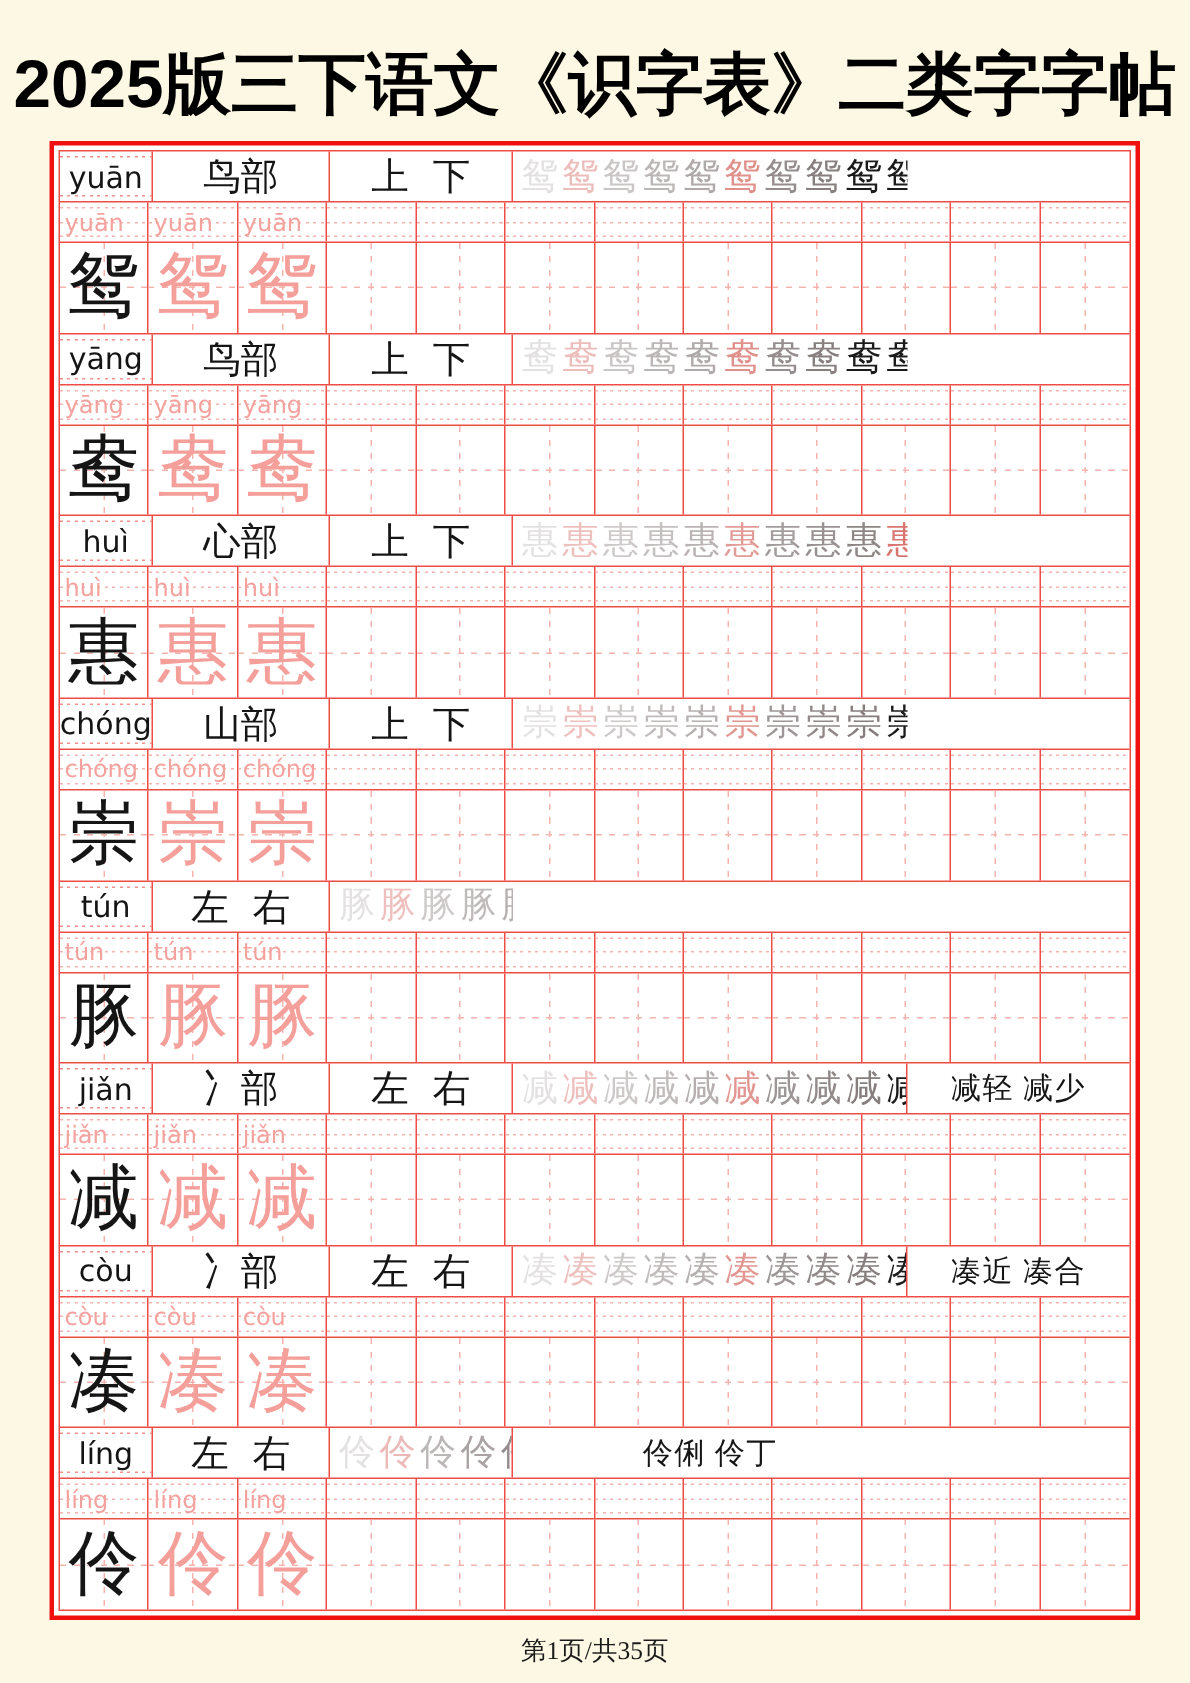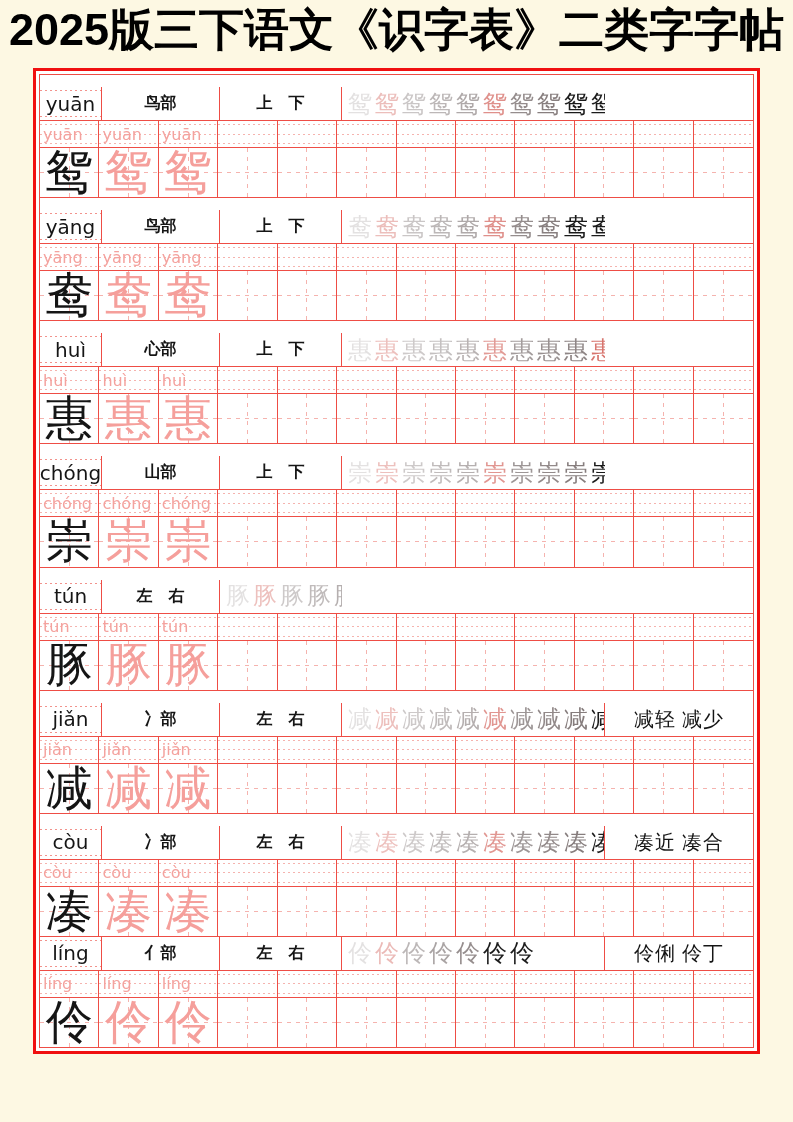--- a/index.html
+++ b/index.html
@@ -15,20 +15,21 @@
   *{margin:0;padding:0;box-sizing:border-box;}
   html,body{width:793px;}
   body{
     width:793px;height:1122px;
     background:var(--paper);
     font-family:"Liberation Sans",sans-serif;
     overflow:hidden;
   }
   .page{width:793px;height:1122px;position:relative;}
   .title{
+    padding-top:26px;
     text-align:center;
     font-size:45px;
     font-weight:bold;
     color:#000;
     font-family:"Liberation Sans","DejaVu Sans",sans-serif;
     letter-spacing:0px;
     white-space:nowrap;
   }
   .sheet{
     width:727px;height:986px;
@@ -36,21 +37,21 @@
     border:3px solid var(--border-red);
     padding:3px;
     background:#fff;
   }
   .sheet-inner{
     width:100%;height:100%;
     border:1px solid var(--line);
     display:flex;flex-direction:column;
   }
   .block{flex:1;display:flex;flex-direction:column;min-height:0;}
-  .block:not(:last-child){border-bottom:1px solid var(--line);margin-top:12px;}
+  .block:not(:last-child){border-bottom:1px solid var(--line);}
   .info-row{
     height:34px;flex:none;
     display:grid;
     grid-template-columns:62px 118px 122px 1fr 148px;
     border-bottom:1px solid var(--line);
   }
   .cell{border-right:1px solid var(--line);overflow:hidden;}
   .info-row .cell:last-child{border-right:none;}
   .pinyin-cell{
     display:flex;align-items:center;justify-content:center;
@@ -58,23 +59,22 @@
     font-family:"DejaVu Sans",sans-serif;
     background-image:
       repeating-linear-gradient(90deg,var(--dot) 0 2px,transparent 2px 5px),
       repeating-linear-gradient(90deg,var(--dot) 0 2px,transparent 2px 5px);
     background-size:100% 1px,100% 1px;
     background-position:0 3px,0 calc(100% - 3px);
     background-repeat:no-repeat;
   }
   .radical-cell,.structure-cell{
     display:flex;align-items:center;justify-content:center;
-    font-size:16px;color:var(--ink);
+    font-size:25px;color:var(--ink);
     font-family:"Liberation Serif","DejaVu Serif",serif;
-    font-weight:bold;
   }
   .structure-cell{letter-spacing:16px;text-indent:16px;}
   .strokes-cell{
     display:flex;align-items:center;
     padding-left:6px;
     gap:3px;
     font-family:"Liberation Serif","DejaVu Serif",serif;
     white-space:nowrap;
   }
   .stroke-step{font-size:24px;line-height:1;}
@@ -562,21 +562,20 @@
             <div class="ccell"></div>
             <div class="ccell"></div>
             <div class="ccell"></div>
             <div class="ccell"></div>
           </div>
   </div>
 
   <div class="block">
     <div class="info-row">
       <div class="cell pinyin-cell">líng</div>
-      <div class="cell radical-cell">亻部</div>
       <div class="cell structure-cell">左右</div>
       <div class="cell strokes-cell">
               <span class="stroke-step" style="color: rgba(60, 45, 45, 0.14);">伶</span>
               <span class="stroke-step" style="color: rgba(195, 45, 35, 0.33);">伶</span>
               <span class="stroke-step" style="color: rgba(60, 45, 45, 0.34);">伶</span>
               <span class="stroke-step" style="color: rgba(60, 45, 45, 0.44);">伶</span>
               <span class="stroke-step" style="color: rgba(60, 45, 45, 0.54);">伶</span>
               <span class="stroke-step" style="color: rgb(27, 27, 27);">伶</span>
               <span class="stroke-step" style="color: rgb(27, 27, 27);">伶</span>
             </div>
@@ -618,13 +617,14 @@
             <div class="ccell"></div>
             <div class="ccell"></div>
             <div class="ccell"></div>
             <div class="ccell"></div>
             <div class="ccell"></div>
             <div class="ccell"></div>
           </div>
   </div>
 </div>
   </div>
+  <div class="footer">第1页/共35页</div>
 </div>
 
 </body></html>

